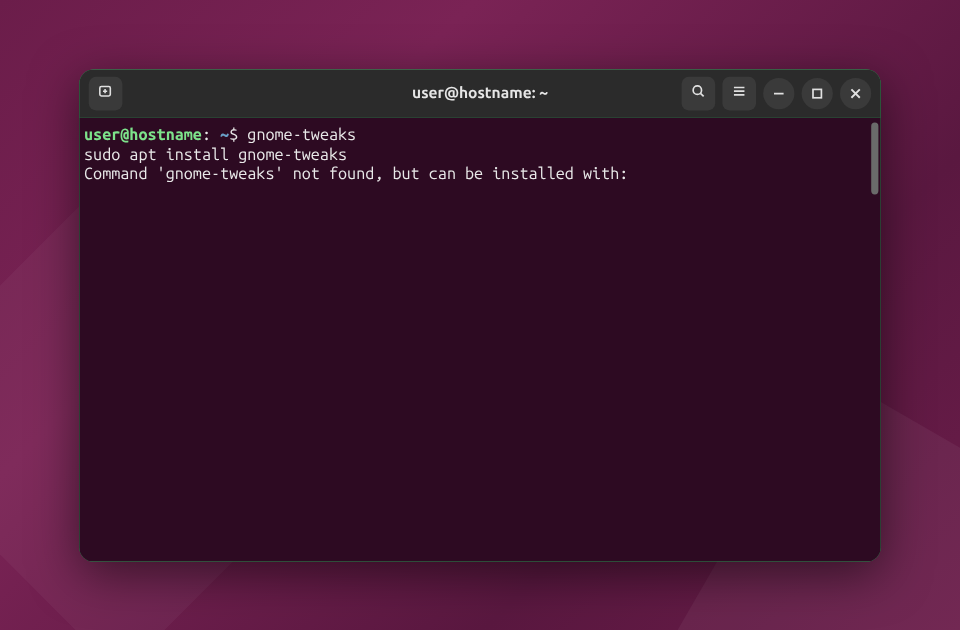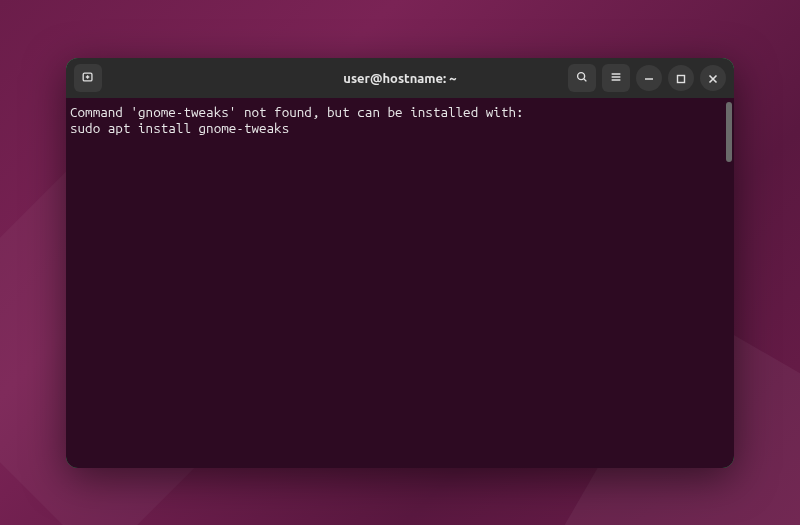--- a/index.html
+++ b/index.html
@@ -185,20 +185,21 @@
             <path d="M1.5 1.5 l7 7 M8.5 1.5 l-7 7"></path>
           </svg>
         </span>
       </div>
     </div>
   </div>
 
   <div class="terminal-body">
     <div class="scrollbar"></div>
 
+    <div class="term-line"><span class="prompt-user">user@hostname</span><span class="prompt-colon">:</span><span class="prompt-path"> ~</span><span class="prompt-dollar">$ </span><span class="cmd">gnome-tweaks</span></div>
+
+    <div class="term-line output">sudo apt install gnome-tweaks</div>
 
     <div class="term-line output">Command 'gnome-tweaks' not found, but can be installed with:</div>
-
-    <div class="term-line output">sudo apt install gnome-tweaks</div>
 
 
   </div>
 </div>
 
 </body></html>

